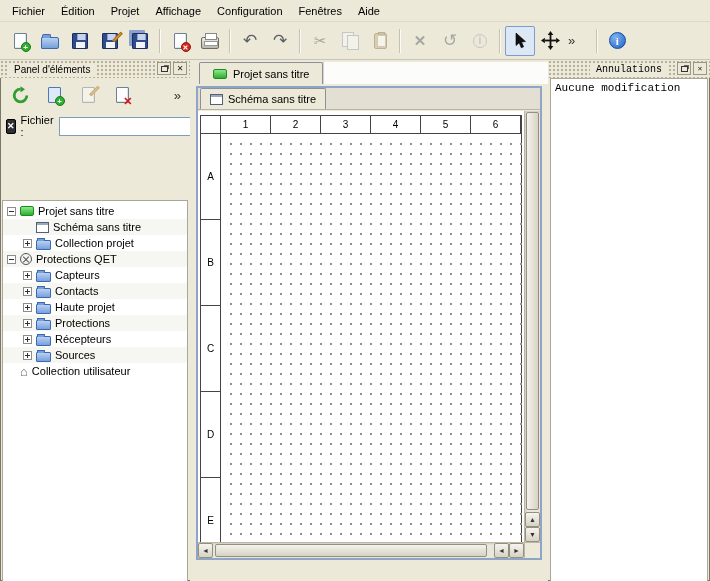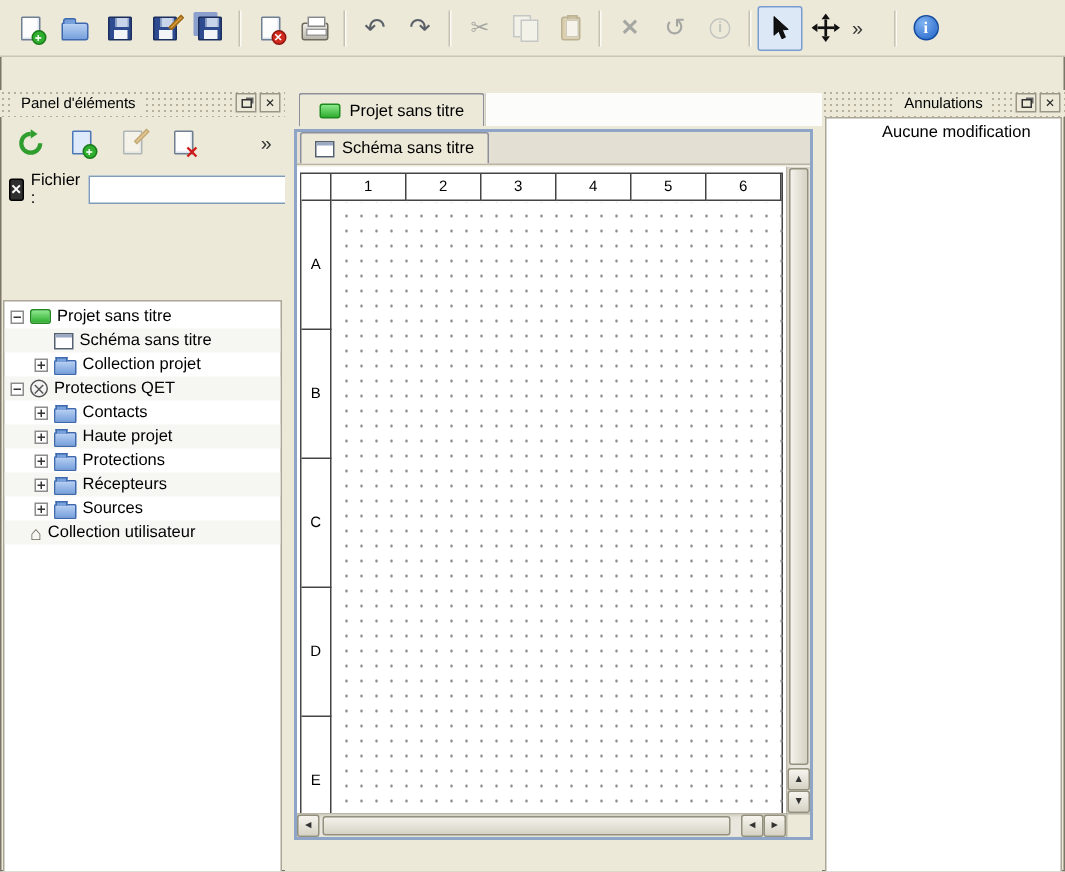--- a/index.html
+++ b/index.html
@@ -47,21 +47,21 @@
   .pst::before { content:""; position:absolute; top:-2px; left:3px; width:5px; height:3px; background:#a89668; border:1px solid #8a7648; }
   .pst::after { content:""; position:absolute; bottom:1px; left:2px; width:7px; height:10px; background:#fff; border:1px solid #b0a890; }
   .igray { width:14px; height:14px; border-radius:50%; border:1px solid #98a0a8; color:#98a0a8; font-size:10px; font-weight:700; display:flex; align-items:center; justify-content:center; }
   .iblue { width:17px; height:17px; border-radius:50%; background:radial-gradient(circle at 35% 30%,#7fb2f0,#1e62c8); border:1px solid #124a9e; color:#fff; font-weight:700; font-size:11px; font-family:"Liberation Serif",serif; display:flex; align-items:center; justify-content:center; }
   .fclear { width:17px; height:15px; background:#2f2f2f; border:1px solid #000; border-radius:2px; color:#fff; font-size:9px; font-weight:700; display:flex; align-items:center; justify-content:center; }
 
   
   .main { position:absolute; top:60px; left:0; right:0; bottom:0; }
   .dock-left  { position:absolute; left:0; top:0; bottom:0; width:190px; }
   .center     { position:absolute; left:190px; right:162px; top:0; bottom:0; }
-  .dock-right { position:absolute; right:0; top:0; bottom:0; width:162px; }
+  .dock-right { position:absolute; right:0; top:0; bottom:0; width:162px;font-family:Liberation Mono, monospace; }
 
   .dock-header { position:relative; height:18px; background-color:#ece9d8;
     background-image:radial-gradient(#b5af9c 0.9px, rgba(0,0,0,0) 1px); background-size:4px 4px;
     display:flex; align-items:center; }
   .dock-title { background:#ece9d8; padding:0 6px; font-size:10px; white-space:nowrap; }
   .dock-header.left-t .dock-title { margin-left:8px; }
   .dock-header.center-t { justify-content:center; }
   .dock-btns { position:absolute; right:3px; top:2px; display:flex; gap:2px; }
   .dockbtn { width:14px; height:13px; background:#ece9d8; border:1px solid #9b9786; display:flex; align-items:center; justify-content:center; font-size:8px; line-height:1; color:#222; }
   .restore-box { width:7px; height:6px; border:1px solid #333; background:#ece9d8; box-shadow:2px -2px 0 -1px #666; }
@@ -119,27 +119,36 @@
   .v-up   { left:0; right:0; bottom:15px; height:15px; }
   .v-down { left:0; right:0; bottom:0;  height:15px; }
   .hthumb { position:absolute; left:17px; right:37px; top:1px; bottom:1px; background:linear-gradient(#f4f2ec,#d6d2c4); border:1px solid #94907e; border-radius:2px; }
   .h-first { left:0; top:0; bottom:0; width:15px; }
   .h-left  { right:15px; top:0; bottom:0; width:15px; }
   .h-right { right:0; top:0; bottom:0; width:15px; }
   .scorner { position:absolute; right:0; bottom:0; width:16px; height:16px; background:#ece9d8; border-left:1px solid #bab6a8; border-top:1px solid #bab6a8; }
 
   
   .undo-list { position:absolute; top:18px; left:2px; right:2px; bottom:0; background:#fff; border:1px solid #aaa698; border-bottom:none; }
-  .undo-row { padding:3px 4px;margin-left:33px; }
+  .undo-row { padding:3px 4px; }
 </style>
 </head>
 <body>
 
 <div class="app">
 
+  <div class="menubar">
+    <div class="menu-item">Fichier</div>
+    <div class="menu-item">Édition</div>
+    <div class="menu-item">Projet</div>
+    <div class="menu-item">Affichage</div>
+    <div class="menu-item">Configuration</div>
+    <div class="menu-item">Fenêtres</div>
+    <div class="menu-item">Aide</div>
+  </div>
 
   <div class="toolbar">
     <div class="tbtn">
       <span class="pg">
           <span class="badge green">+</span>
         </span>
     </div>
     <div class="tbtn">
       <span class="fold"></span>
     </div>
@@ -284,20 +293,25 @@
         </div>
         <div class="trow d1">
           <span class="exp plus"></span>
           <span class="tico ico-folder"></span>
           <span>Collection projet</span>
         </div>
         <div class="trow">
           <span class="exp"></span>
           <span class="tico ico-qet"></span>
           <span>Protections QET</span>
+        </div>
+        <div class="trow d1">
+          <span class="exp plus"></span>
+          <span class="tico ico-folder"></span>
+          <span>Capteurs</span>
         </div>
         <div class="trow d1">
           <span class="exp plus"></span>
           <span class="tico ico-folder"></span>
           <span>Contacts</span>
         </div>
         <div class="trow d1">
           <span class="exp plus"></span>
           <span class="tico ico-folder"></span>
           <span>Haute projet</span>

